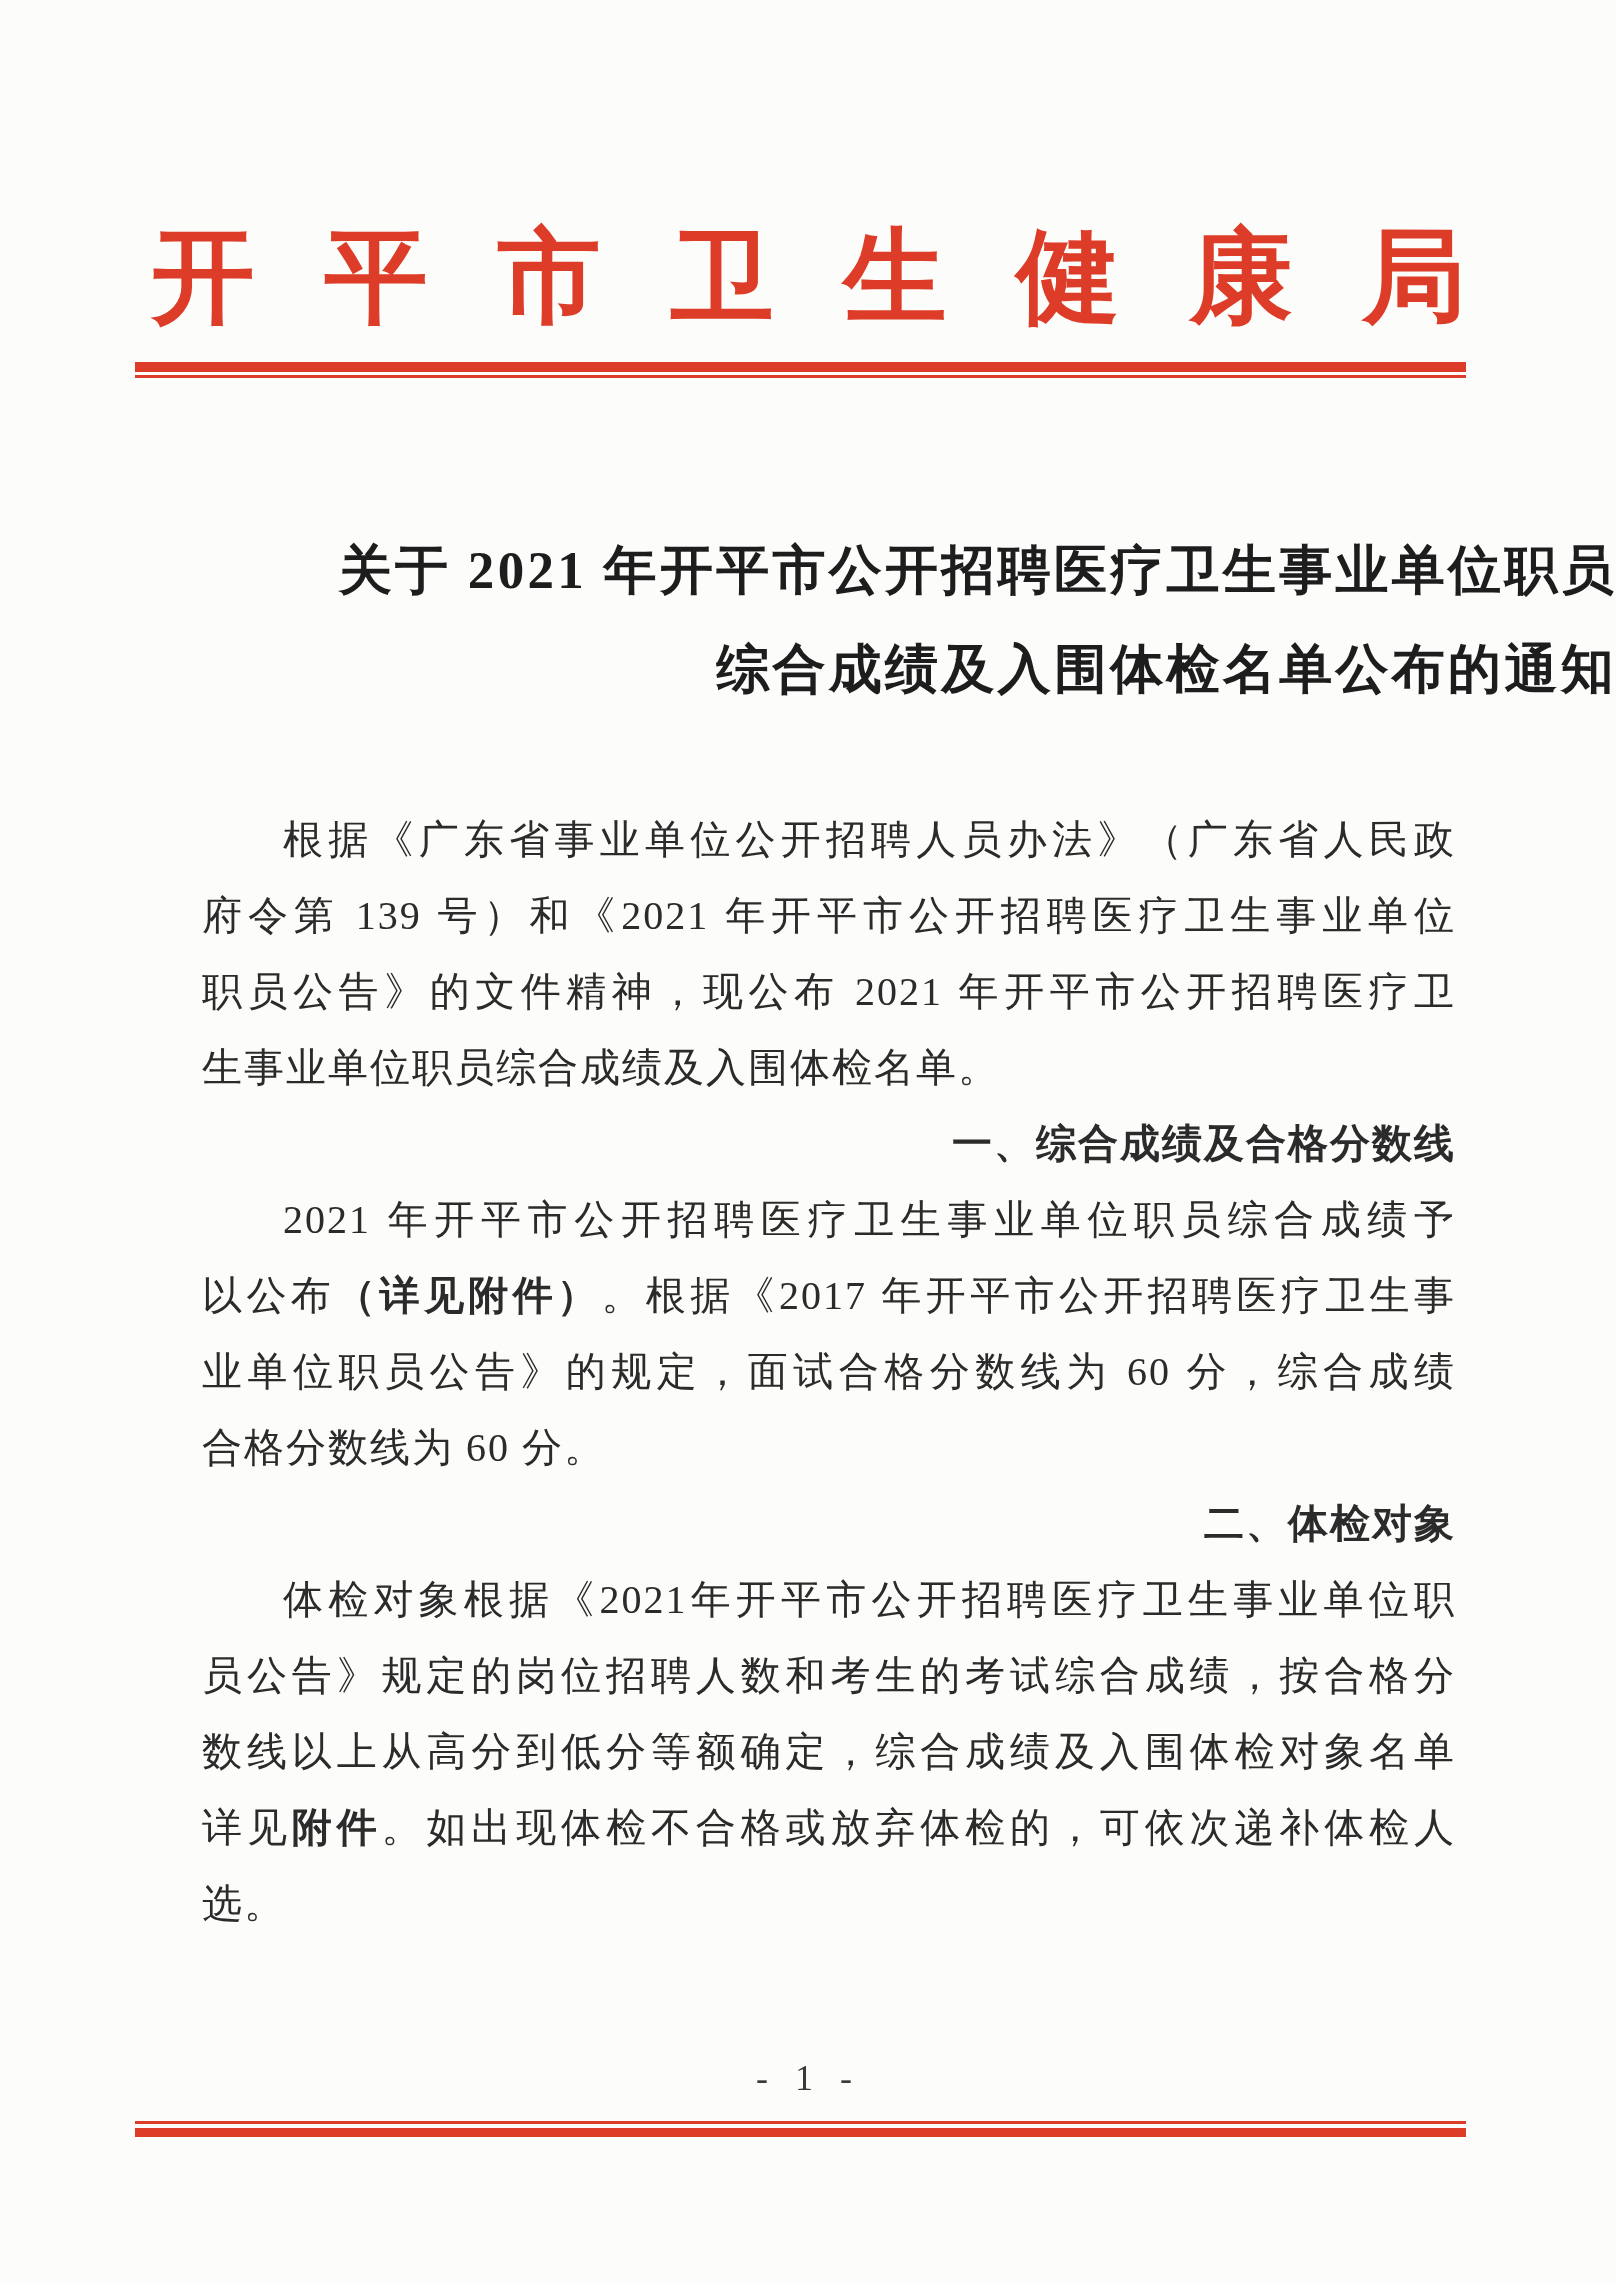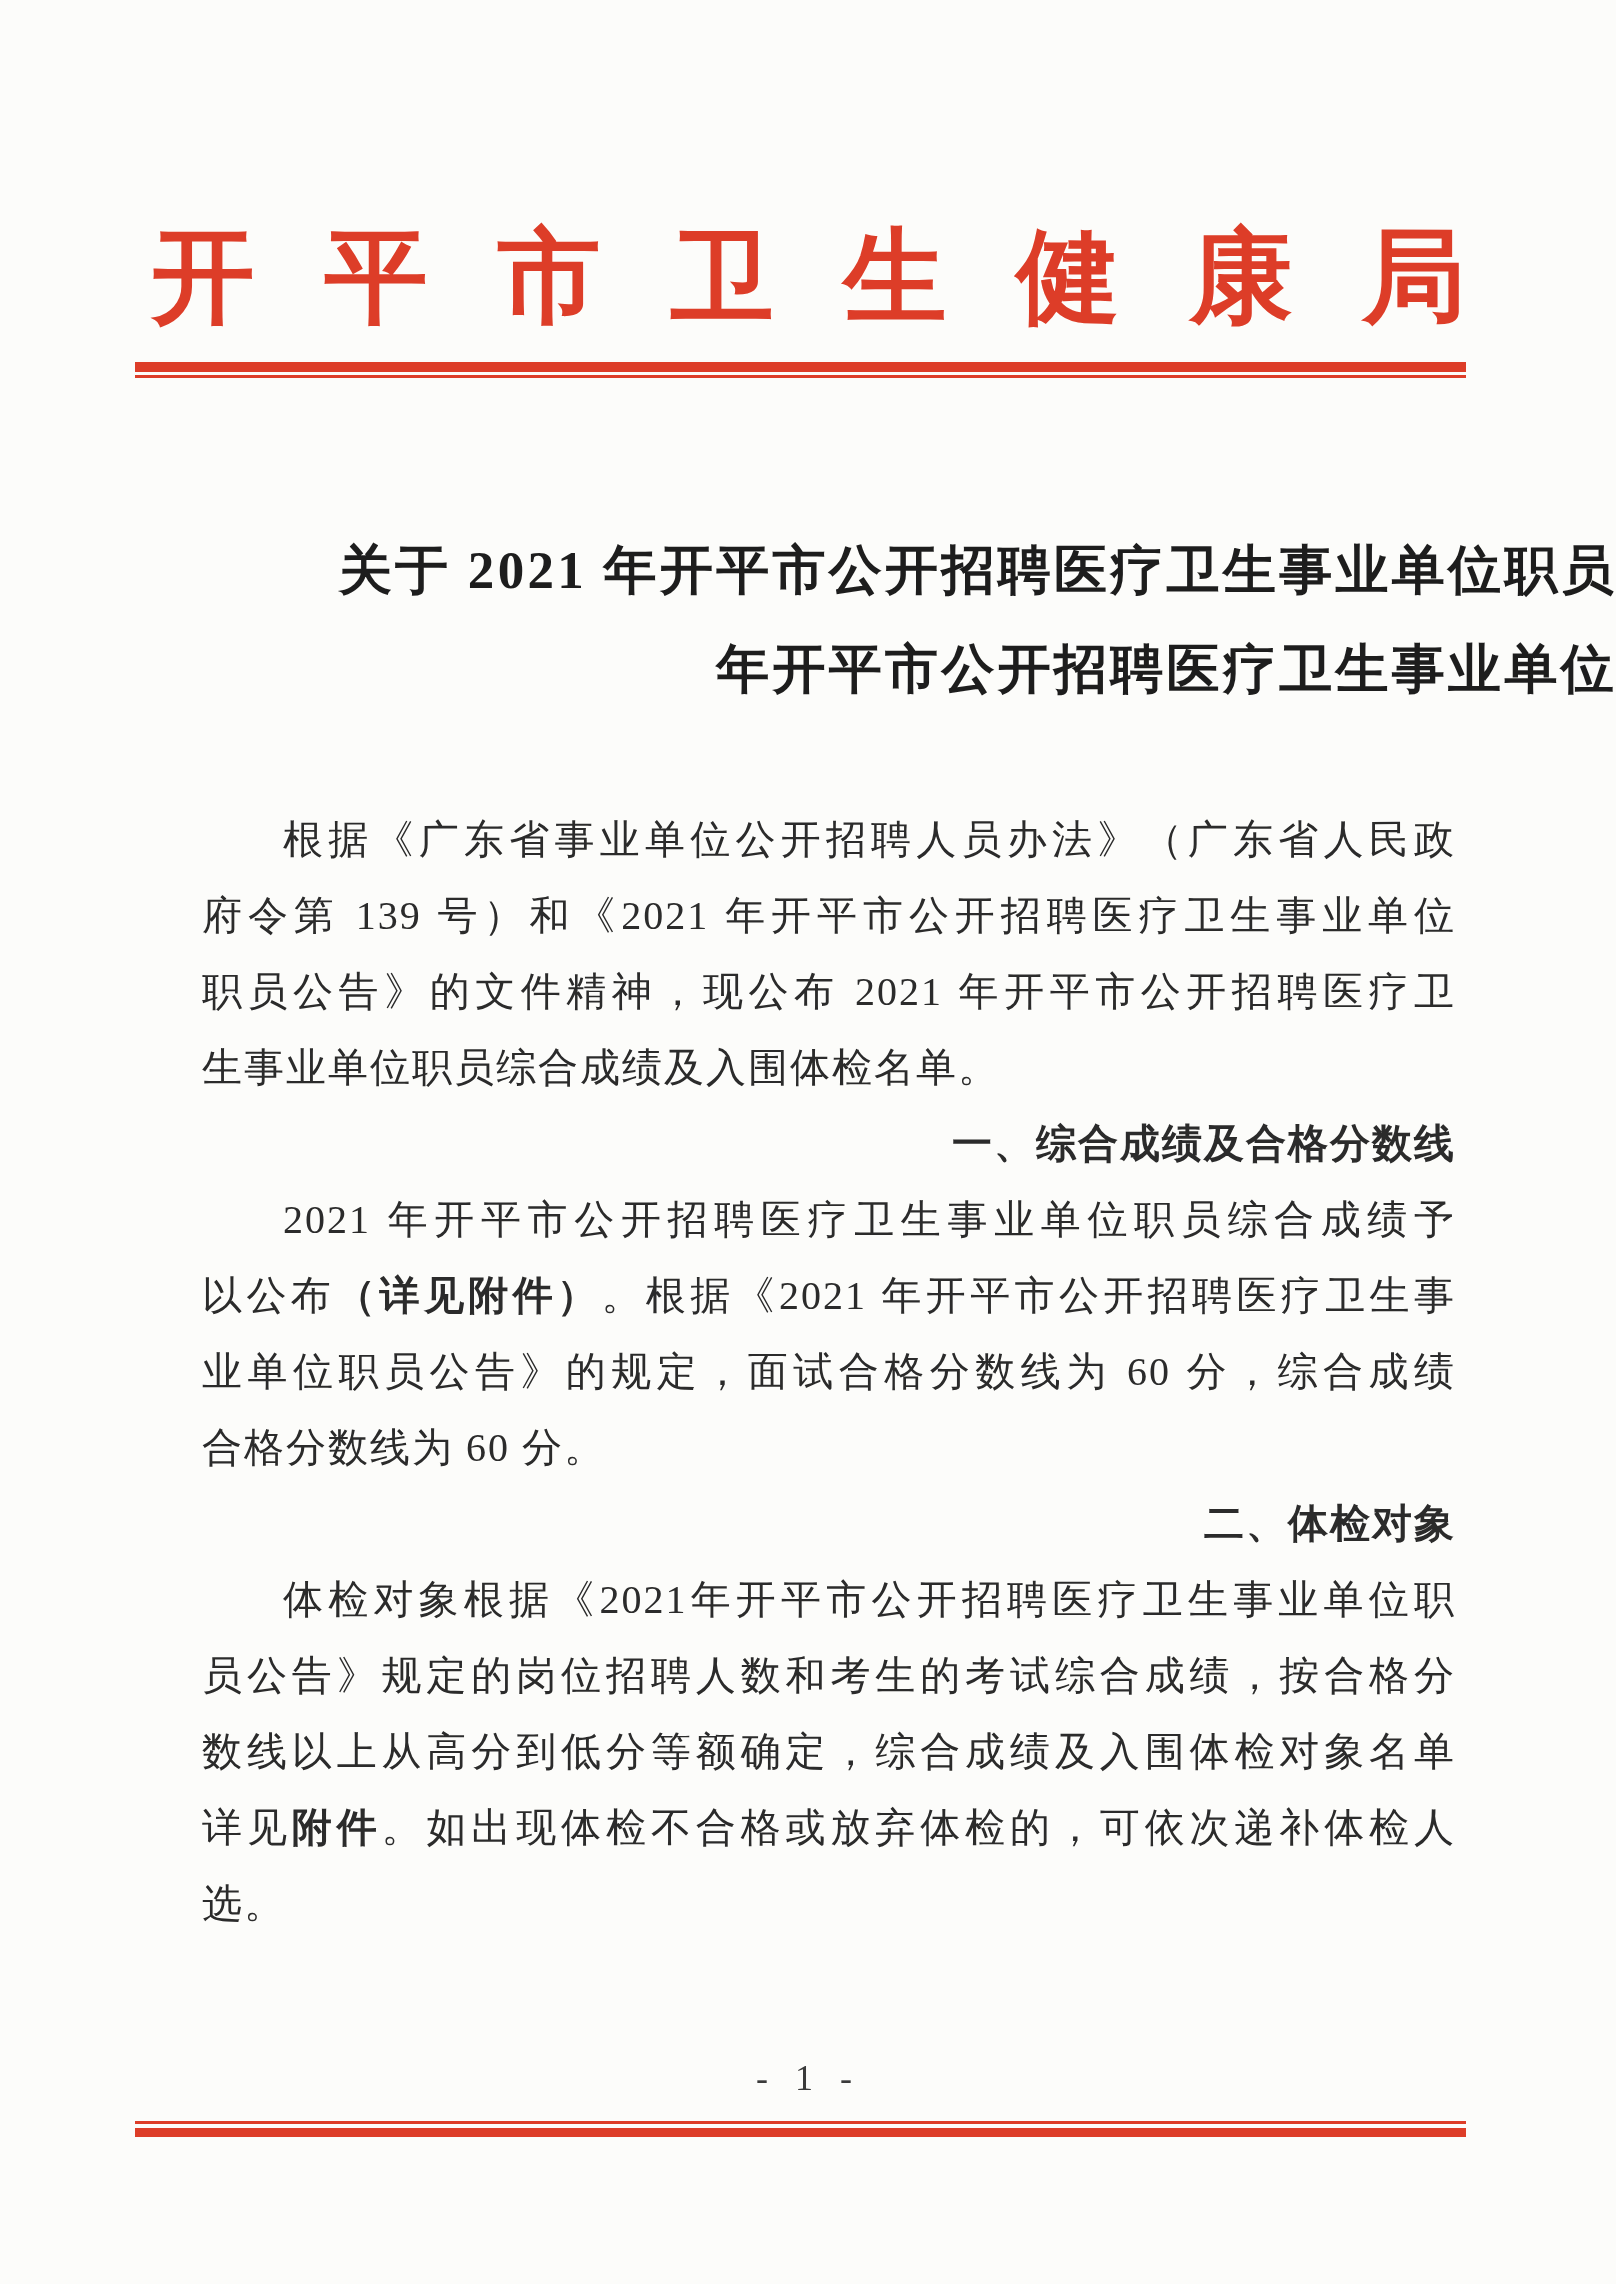--- a/index.html
+++ b/index.html
@@ -76,31 +76,31 @@
 
   <div class="agency">开平市卫生健康局</div>
 
   <div class="rule rule-top">
     <div class="bar-thick"></div>
     <div class="bar-thin"></div>
   </div>
 
   <div class="doc-title">
     <div>关于 2021 年开平市公开招聘医疗卫生事业单位职员</div>
-    <div>年开平市公开招聘医疗卫生事业单位</div>
+    <div>综合成绩及入围体检名单公布的通知</div>
   </div>
 
   <div class="body" id="body">
       <div class="line fill indent"><span>根据《广东省事业单位公开招聘人员办法》（广东省人民政</span></div>
       <div class="line fill"><span>府令第 139 号）和《2021 年开平市公开招聘医疗卫生事业单位</span></div>
       <div class="line fill"><span>职员公告》的文件精神，现公布 2021 年开平市公开招聘医疗卫</span></div>
       <div class="line"><span>生事业单位职员综合成绩及入围体检名单。</span></div>
       <div class="line indent heading"><span class="seg-b">一、综合成绩及合格分数线</span></div>
       <div class="line fill indent"><span>2021 年开平市公开招聘医疗卫生事业单位职员综合成绩予</span></div>
-      <div class="line fill"><span>以公布</span><span class="seg-b">（详见附件）</span><span>。根据《2021 年开平市公开招聘医疗卫生事</span></div>
+      <div class="line fill"><span>以公布</span><span class="seg-b">（详见附件）</span><span>。根据《2017 年开平市公开招聘医疗卫生事</span></div>
       <div class="line fill"><span>业单位职员公告》的规定，面试合格分数线为 60 分，综合成绩</span></div>
       <div class="line"><span>合格分数线为 60 分。</span></div>
       <div class="line indent heading"><span class="seg-b">二、体检对象</span></div>
       <div class="line fill indent"><span>体检对象根据《2021年开平市公开招聘医疗卫生事业单位职</span></div>
       <div class="line fill"><span>员公告》规定的岗位招聘人数和考生的考试综合成绩，按合格分</span></div>
       <div class="line fill"><span>数线以上从高分到低分等额确定，综合成绩及入围体检对象名单</span></div>
       <div class="line fill"><span>详见</span><span class="seg-b">附件</span><span>。如出现体检不合格或放弃体检的，可依次递补体检人</span></div>
       <div class="line"><span>选。</span></div>
     </div>
 

